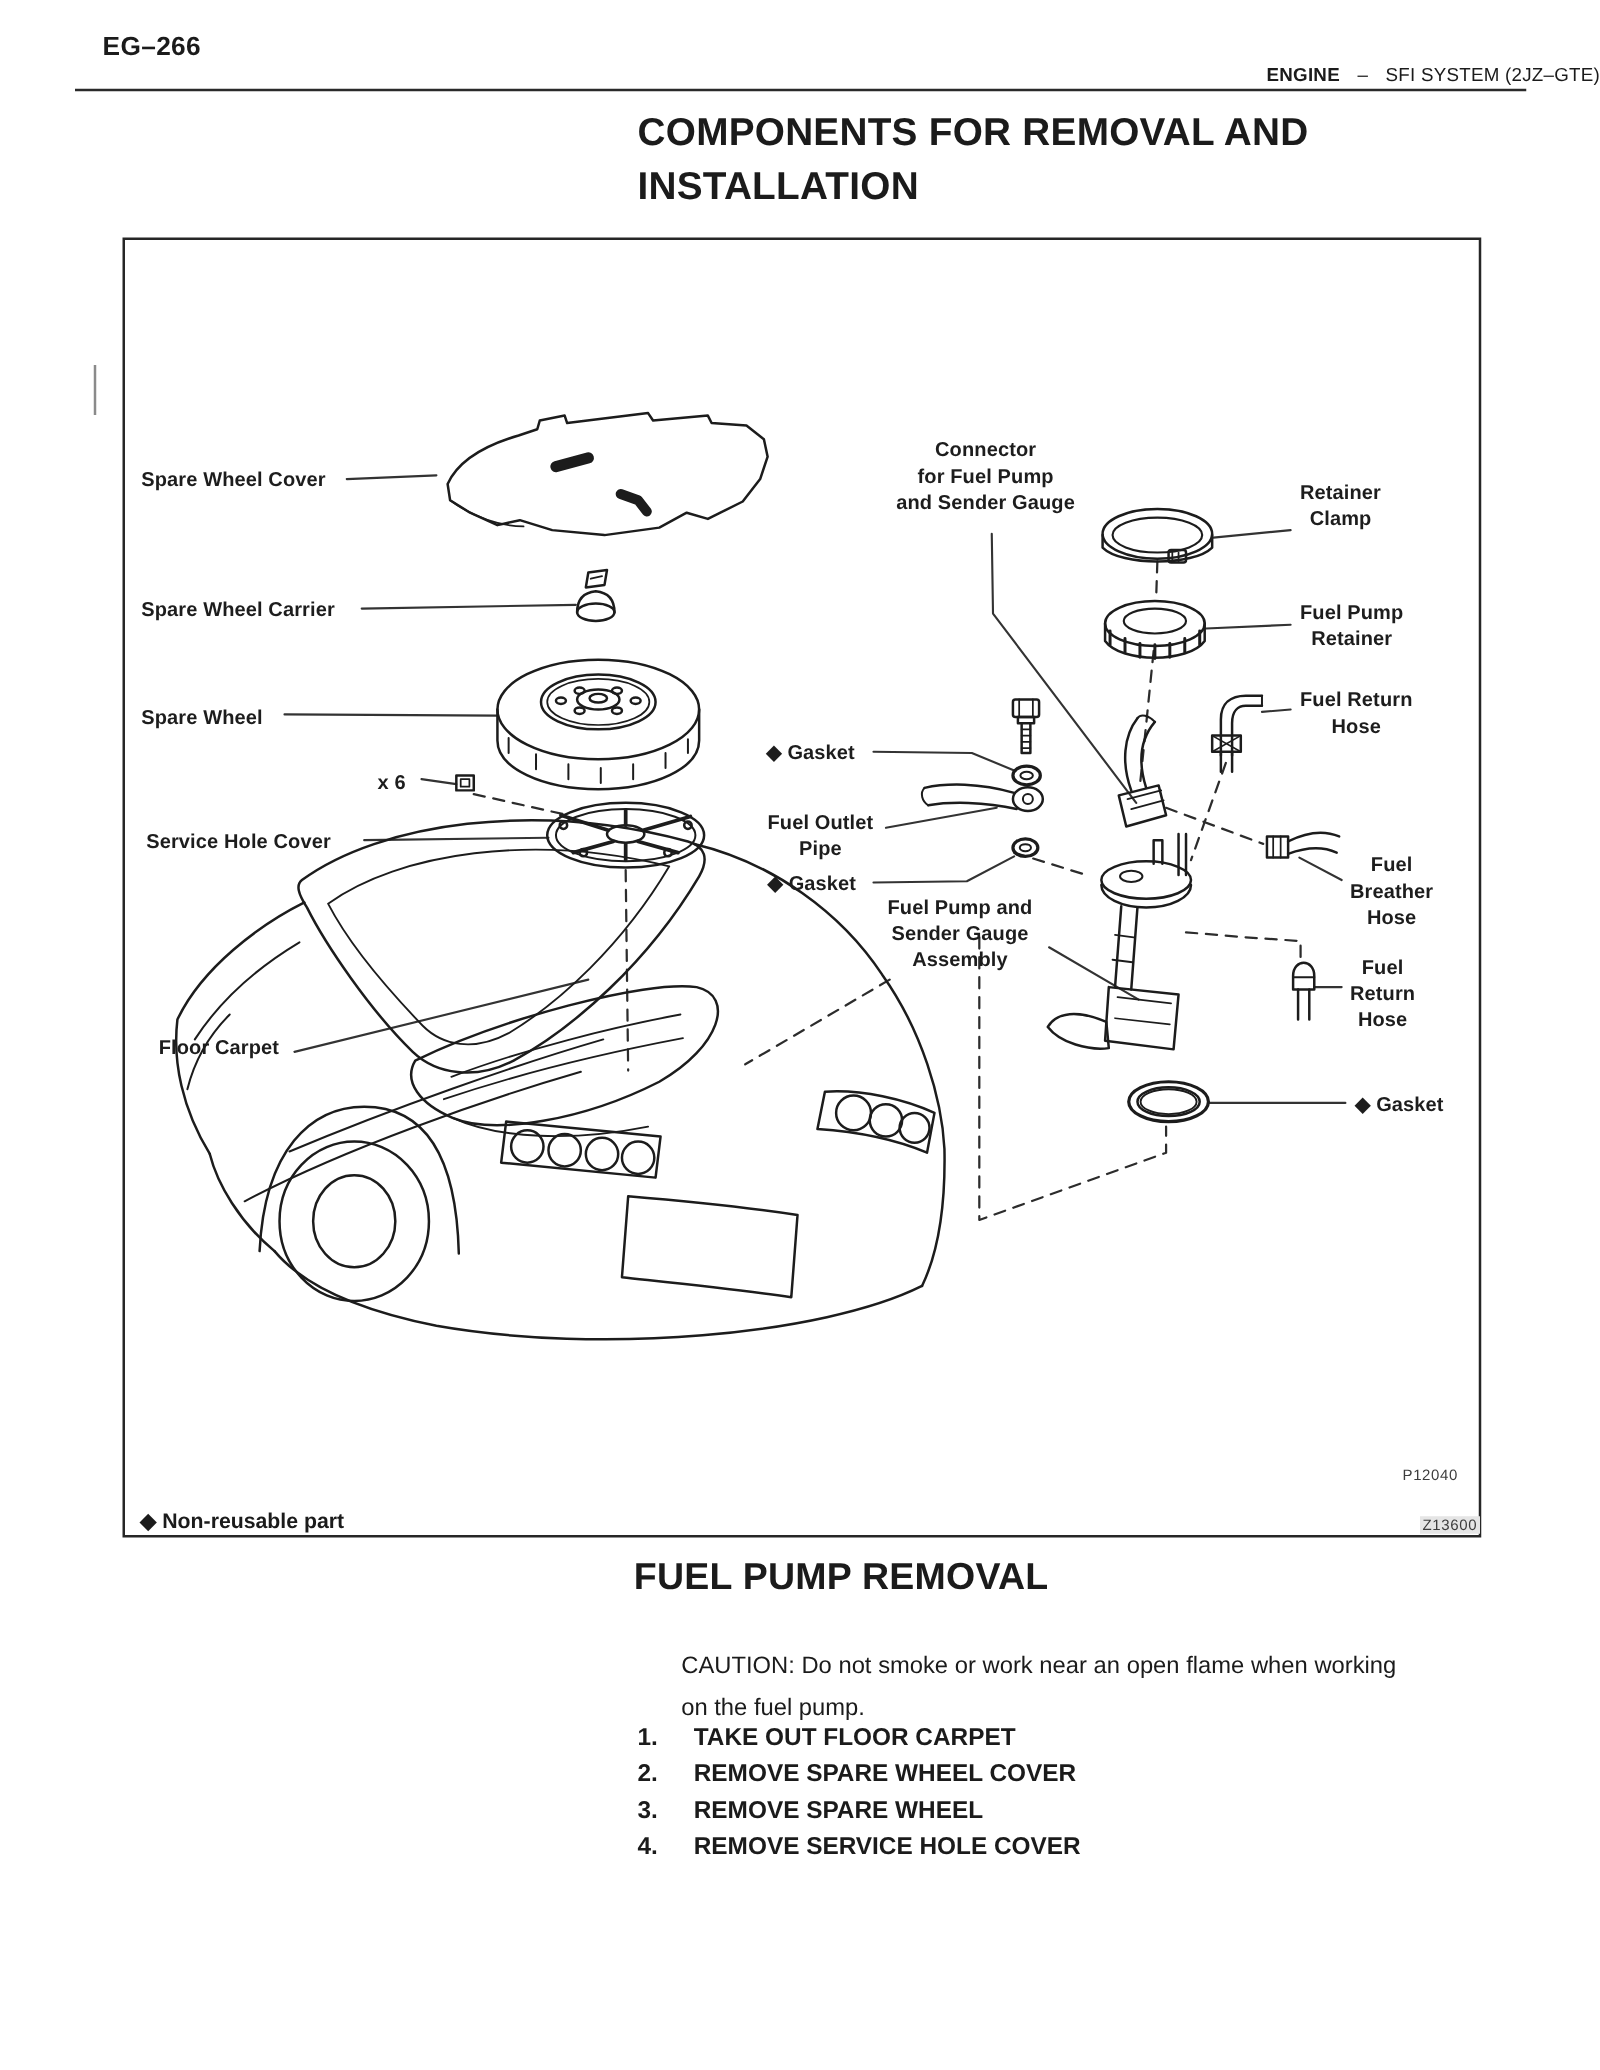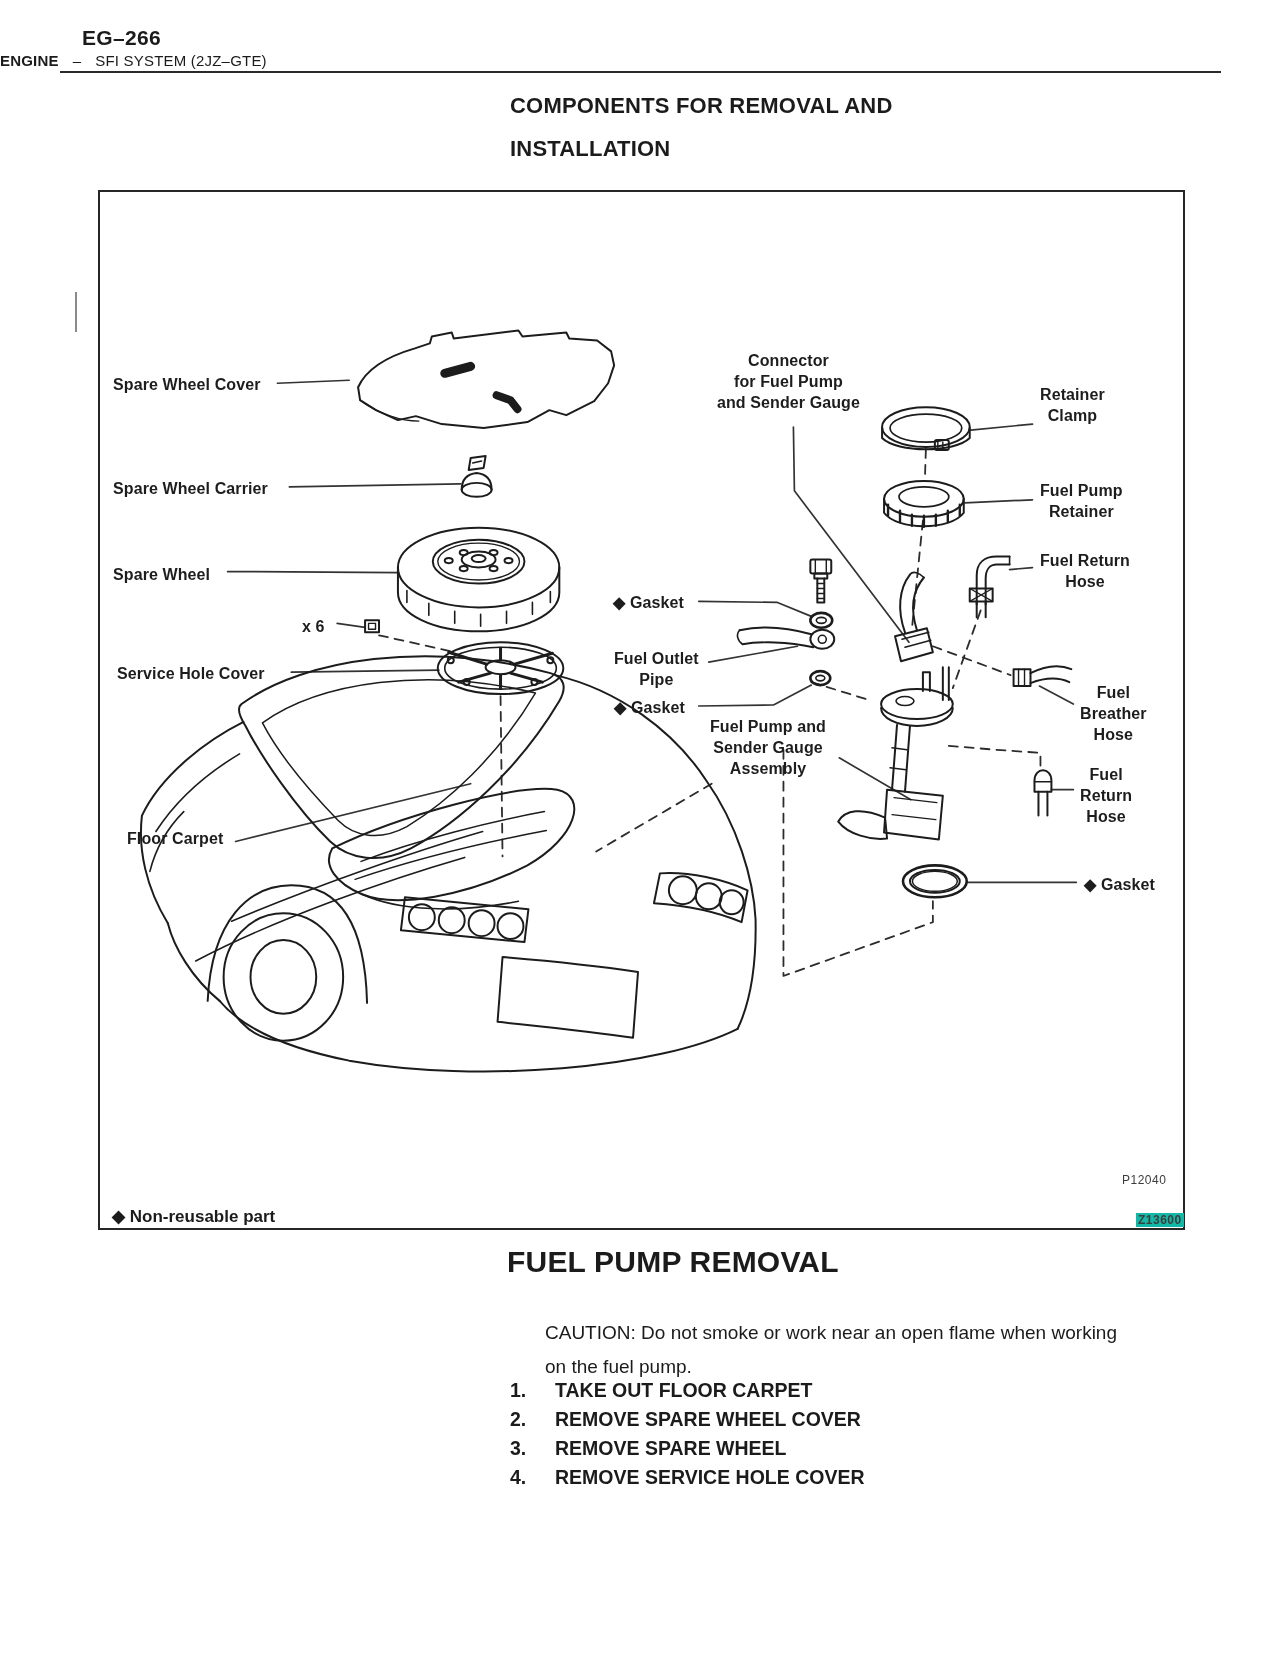--- a/index.html
+++ b/index.html
@@ -1,43 +1,43 @@
 <!DOCTYPE html>
 <html><head>
 <meta charset="utf-8">
 <style>
   html,body{margin:0;padding:0;}
   body{
     width:1280px;height:1656px;position:relative;background:#ffffff;
     font-family:"Liberation Sans",sans-serif;color:#1b1b1b;overflow:hidden;
   }
   .pageno{position:absolute;left:82px;top:26px;font-size:21px;font-weight:700;letter-spacing:.3px;}
-  .runhead{position:absolute;left:0;top:52px;width:1280px;text-align:left;font-size:15px;letter-spacing:.2px;}
+  .runhead{position:absolute;left:0;top:52px;width:1280px;text-align:right;font-size:15px;letter-spacing:.2px;}
   .runhead .sec{font-weight:700;}
   .runhead .sep{display:inline-block;margin:0 14px;}
   .headrule{position:absolute;left:60px;top:71px;width:1161px;height:2px;background:#2a2a2a;}
   .main-title{
     position:absolute;left:510px;top:84px;margin:0;
-    font-size:22px;font-weight:700;line-height:43px;letter-spacing:.2px;white-space:pre-line;
+    font-size:31px;font-weight:700;line-height:43px;letter-spacing:.2px;white-space:pre-line;
   }
   .artifact{position:absolute;left:75px;top:292px;width:2px;height:40px;background:#8a8a8a;}
 
   .figure-box{
     position:absolute;left:98px;top:190px;width:1087px;height:1040px;
     border:2px solid #262626;box-sizing:border-box;
   }
   .figure-box svg{position:absolute;left:0;top:0;width:100%;height:100%;}
   .dlabel{
     position:absolute;font-size:16px;font-weight:700;line-height:21px;
     white-space:pre-line;color:#1d1d1d;letter-spacing:.1px;text-align:center;
   }
   .legend{position:absolute;left:12px;top:999px;font-size:17px;font-weight:700;margin-top:15px;}
   .figcode{position:absolute;font-size:12px;color:#3d3d3d;letter-spacing:.5px;}
   .figcode.p{left:1022px;top:981px;}
-  .figcode.z{left:1036px;top:1021px;background:#14b8a6;padding:0 2px;font-weight:bold;}
+  .figcode.z{left:1036px;top:1021px;background:#e5e5e5;padding:0 2px;}
 
   .removal-title{position:absolute;left:507px;top:1245px;margin:0;font-size:30px;font-weight:700;letter-spacing:.2px;}
   .caution{
     position:absolute;left:545px;top:1316px;width:572px;
     font-size:19px;font-weight:400;line-height:34px;text-align:justify;
   }
   .steps{position:absolute;left:510px;top:1379px;}
   .step{display:flex;font-size:19.5px;font-weight:700;line-height:22px;margin-bottom:7px;}
   .step .num{width:45px;flex:0 0 45px;}
 </style>

